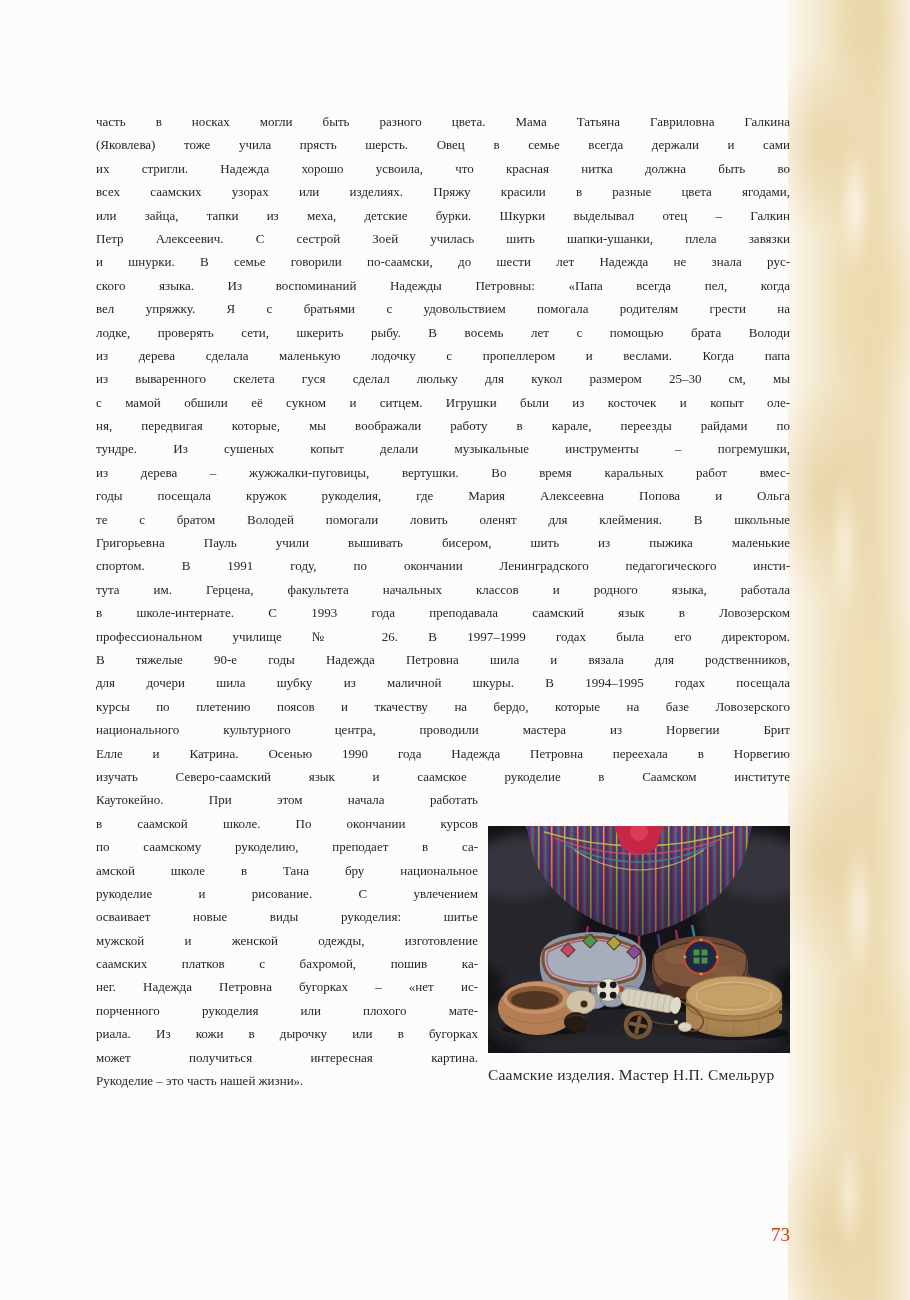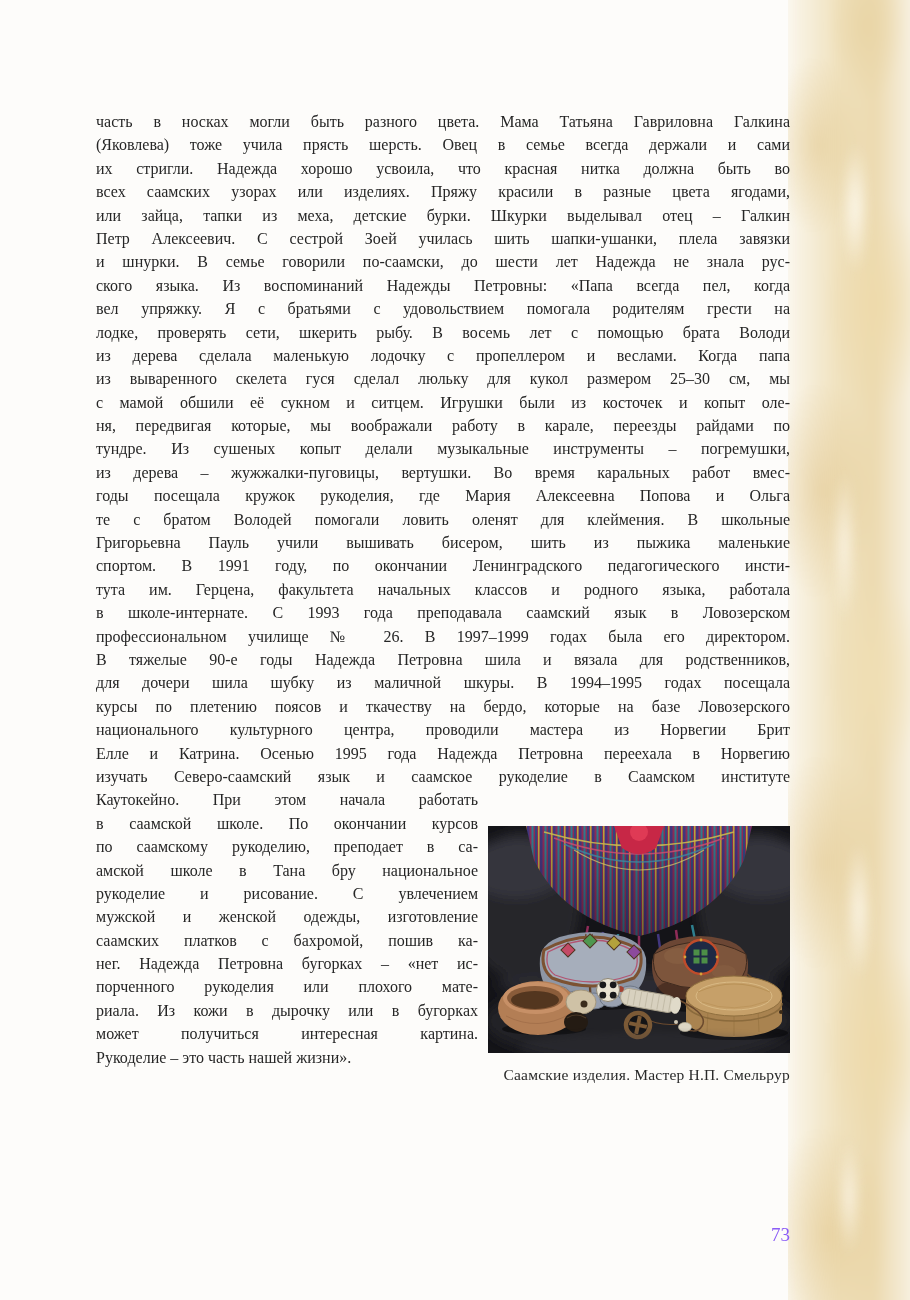--- a/index.html
+++ b/index.html
@@ -31,36 +31,36 @@
     position:absolute; left:0; top:0; right:0; bottom:0;
     background:
       radial-gradient(18px 95px  at 55% 16%, rgba(255,252,244,.95), rgba(255,252,244,0) 70%),
       radial-gradient(15px 110px at 46% 42%, rgba(255,252,244,.85), rgba(255,252,244,0) 70%),
       radial-gradient(18px 100px at 58% 70%, rgba(255,252,244,.85), rgba(255,252,244,0) 70%),
       radial-gradient(16px 85px  at 50% 92%, rgba(255,252,244,.8),  rgba(255,252,244,0) 70%);
     filter: blur(6px);
   }
   .content { position:absolute; left:96px; top:110px; width:694px; }
   .tline {
-    font-size:16px; line-height:23.4px; height:23.4px;
+    font-size:13px; line-height:23.4px; height:23.4px;
     text-align:justify; text-align-last:justify;
     overflow:hidden; white-space:normal;
   }
   .tline.plain { text-align-last:left; }
   .wrap { display:flex; align-items:flex-start; }
   .col { width:382px; }
   .fig { width:302px; margin-left:10px; margin-top:38px; }
   .photo { display:block; width:302px; height:227px; background:#17171a; }
   .caption {
-    margin-top:12px; width:302px; text-align:right;
+    margin-top:12px; width:302px; text-align:left;
     font-size:15.5px; line-height:19px; letter-spacing:.2px; color:#2a2a2a;
   }
   .pagenum {
     position:absolute; left:96px; top:1224px; width:694px;
-    text-align:right; font-size:19px; color:#8b5cf6;
+    text-align:right; font-size:19px; color:#c2410c;
   }
 </style>
 </head>
 <body>
 
 <div class="page">
 
   <div class="band-wrap">
     <div class="band"></div>
     <div class="band-veins"></div>
@@ -89,31 +89,32 @@
         <div class="tline">те с братом Володей помогали ловить оленят для клеймения. В школьные</div>
         <div class="tline">Григорьевна Пауль учили вышивать бисером, шить из пыжика маленькие</div>
         <div class="tline">спортом. В 1991 году, по окончании Ленинградского педагогического инсти-</div>
         <div class="tline">тута им. Герцена, факультета начальных классов и родного языка, работала</div>
         <div class="tline">в школе-интернате. С 1993 года преподавала саамский язык в Ловозерском</div>
         <div class="tline">профессиональном училище № 26. В 1997–1999 годах была его директором.</div>
         <div class="tline">В тяжелые 90-е годы Надежда Петровна шила и вязала для родственников,</div>
         <div class="tline">для дочери шила шубку из маличной шкуры. В 1994–1995 годах посещала</div>
         <div class="tline">курсы по плетению поясов и ткачеству на бердо, которые на базе Ловозерского</div>
         <div class="tline">национального культурного центра, проводили мастера из Норвегии Брит</div>
-        <div class="tline">Елле и Катрина. Осенью 1995 года Надежда Петровна переехала в Норвегию</div>
+        <div class="tline">Елле и Катрина. Осенью 1990 года Надежда Петровна переехала в Норвегию</div>
         <div class="tline">изучать Северо-саамский язык и саамское рукоделие в Саамском институте</div>
       </div>
 
     <div class="wrap">
       <div class="col">
           <div class="tline">Каутокейно. При этом начала работать</div>
           <div class="tline">в саамской школе. По окончании курсов</div>
           <div class="tline">по саамскому рукоделию, преподает в са-</div>
           <div class="tline">амской школе в Тана бру национальное</div>
           <div class="tline">рукоделие и рисование. С увлечением</div>
+          <div class="tline">осваивает новые виды рукоделия: шитье</div>
           <div class="tline">мужской и женской одежды, изготовление</div>
           <div class="tline">саамских платков с бахромой, пошив ка-</div>
           <div class="tline">нег. Надежда Петровна бугорках – «нет ис-</div>
           <div class="tline">порченного рукоделия или плохого мате-</div>
           <div class="tline">риала. Из кожи в дырочку или в бугорках</div>
           <div class="tline">может получиться интересная картина.</div>
           <div class="tline plain">Рукоделие – это часть нашей жизни».</div>
         </div>
 
       <figure class="fig" style="margin:38px 0 0 10px;">

